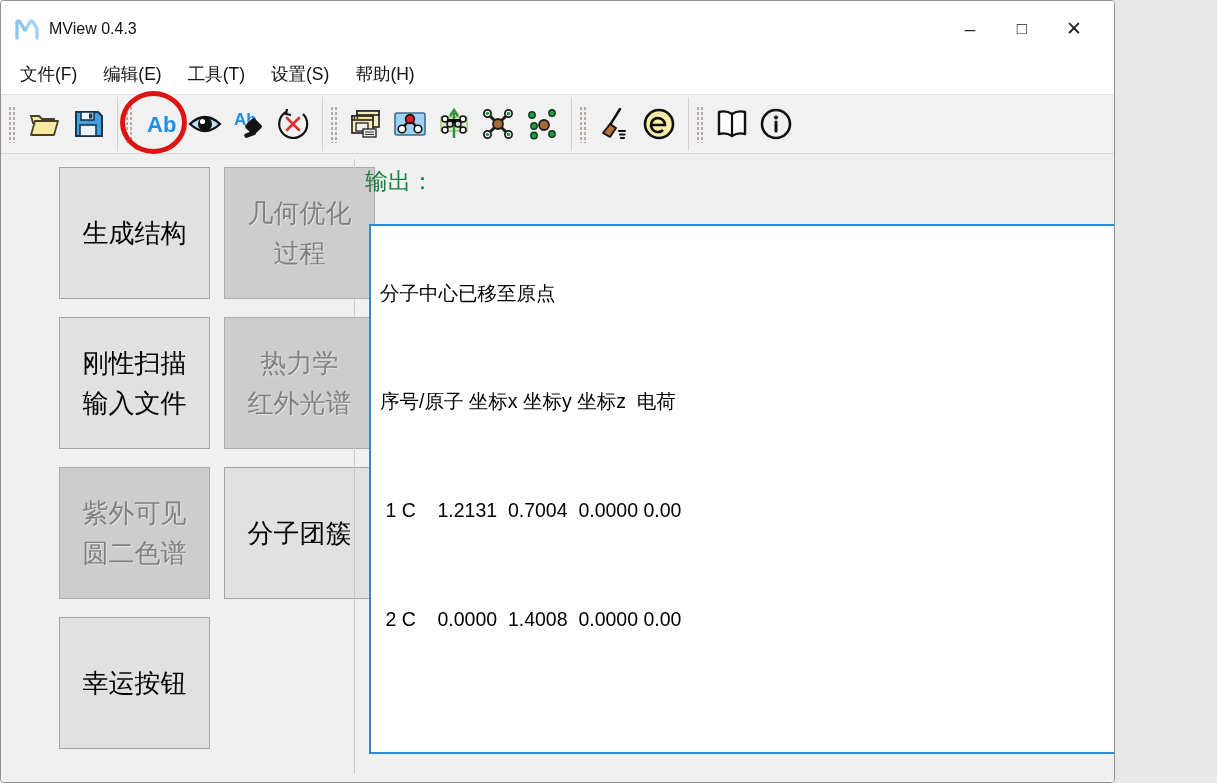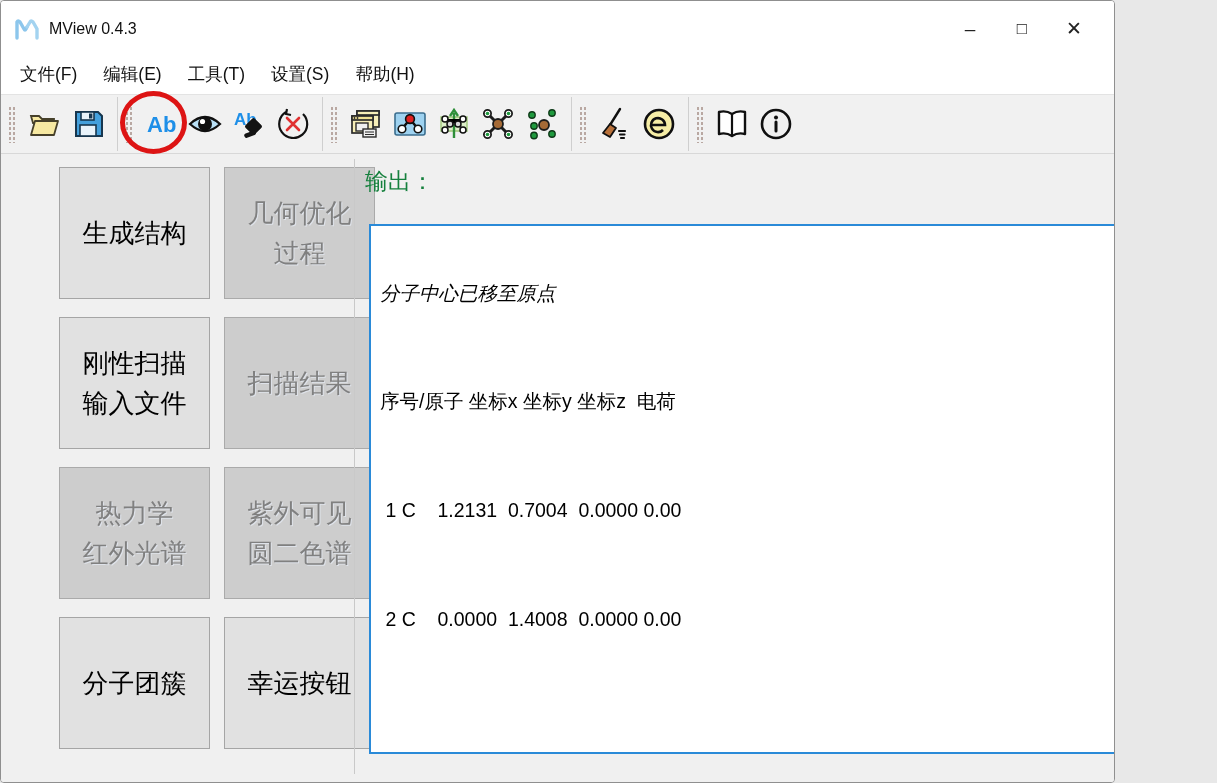--- a/index.html
+++ b/index.html
@@ -41,21 +41,21 @@
   .side-btn.disabled{background:#cdcdcd;border-color:#aaaaaa;color:#808080;
     text-shadow:1px 1px 0 #dfe3ea;}
   .v-divider{position:absolute;left:353px;top:5px;width:1px;height:615px;background:#c9c9c9;}
   .output-label{position:absolute;left:364px;top:12px;font-size:23px;color:#15803d;}
   
   .output-box{position:absolute;left:368px;top:70px;width:828px;height:530px;background:#ffffff;
     border:2px solid #2a8ad8;overflow:hidden;}
   .output-text{position:absolute;left:0;top:0;right:36px;bottom:0;overflow:hidden;
     padding:0 0 0 9px;font-size:19.5px;line-height:36.3px;color:#000;white-space:pre;}
   .output-text .line{white-space:pre;}
-  .output-text .clipped{margin-top:-24px;font-style:italic;}
+  .output-text .clipped{margin-top:-24px;}
   
   .scrollbar{position:absolute;top:0;right:0;width:31px;height:100%;background:#f1f1f1;
     border-left:1px solid #e8e8e8;}
   .sb-arrow{position:absolute;left:0;width:31px;height:27px;display:flex;align-items:center;
     justify-content:center;}
   .sb-arrow.up{top:0;} .sb-arrow.down{bottom:0;}
   .chev{width:9px;height:9px;border-left:2.4px solid #474747;border-top:2.4px solid #474747;}
   .chev.up{transform:rotate(45deg) translateY(2px);}
   .chev.down{transform:rotate(225deg) translateY(2px);}
   .sb-thumb{position:absolute;left:2px;width:27px;top:291px;height:208px;background:#c5c5c5;}
@@ -246,21 +246,20 @@
   <div class="annotation-circle"></div>
 
   <div class="content">
 
     <div class="btn-grid">
       <div class="side-btn">生成结构</div>
       <div class="side-btn disabled">几何优化
 过程</div>
       <div class="side-btn">刚性扫描
 输入文件</div>
-      <div class="side-btn disabled">扫描结果</div>
       <div class="side-btn disabled">热力学
 红外光谱</div>
       <div class="side-btn disabled">紫外可见
 圆二色谱</div>
       <div class="side-btn">分子团簇</div>
       <div class="side-btn">幸运按钮</div>
     </div>
 
     <div class="v-divider"></div>
 

